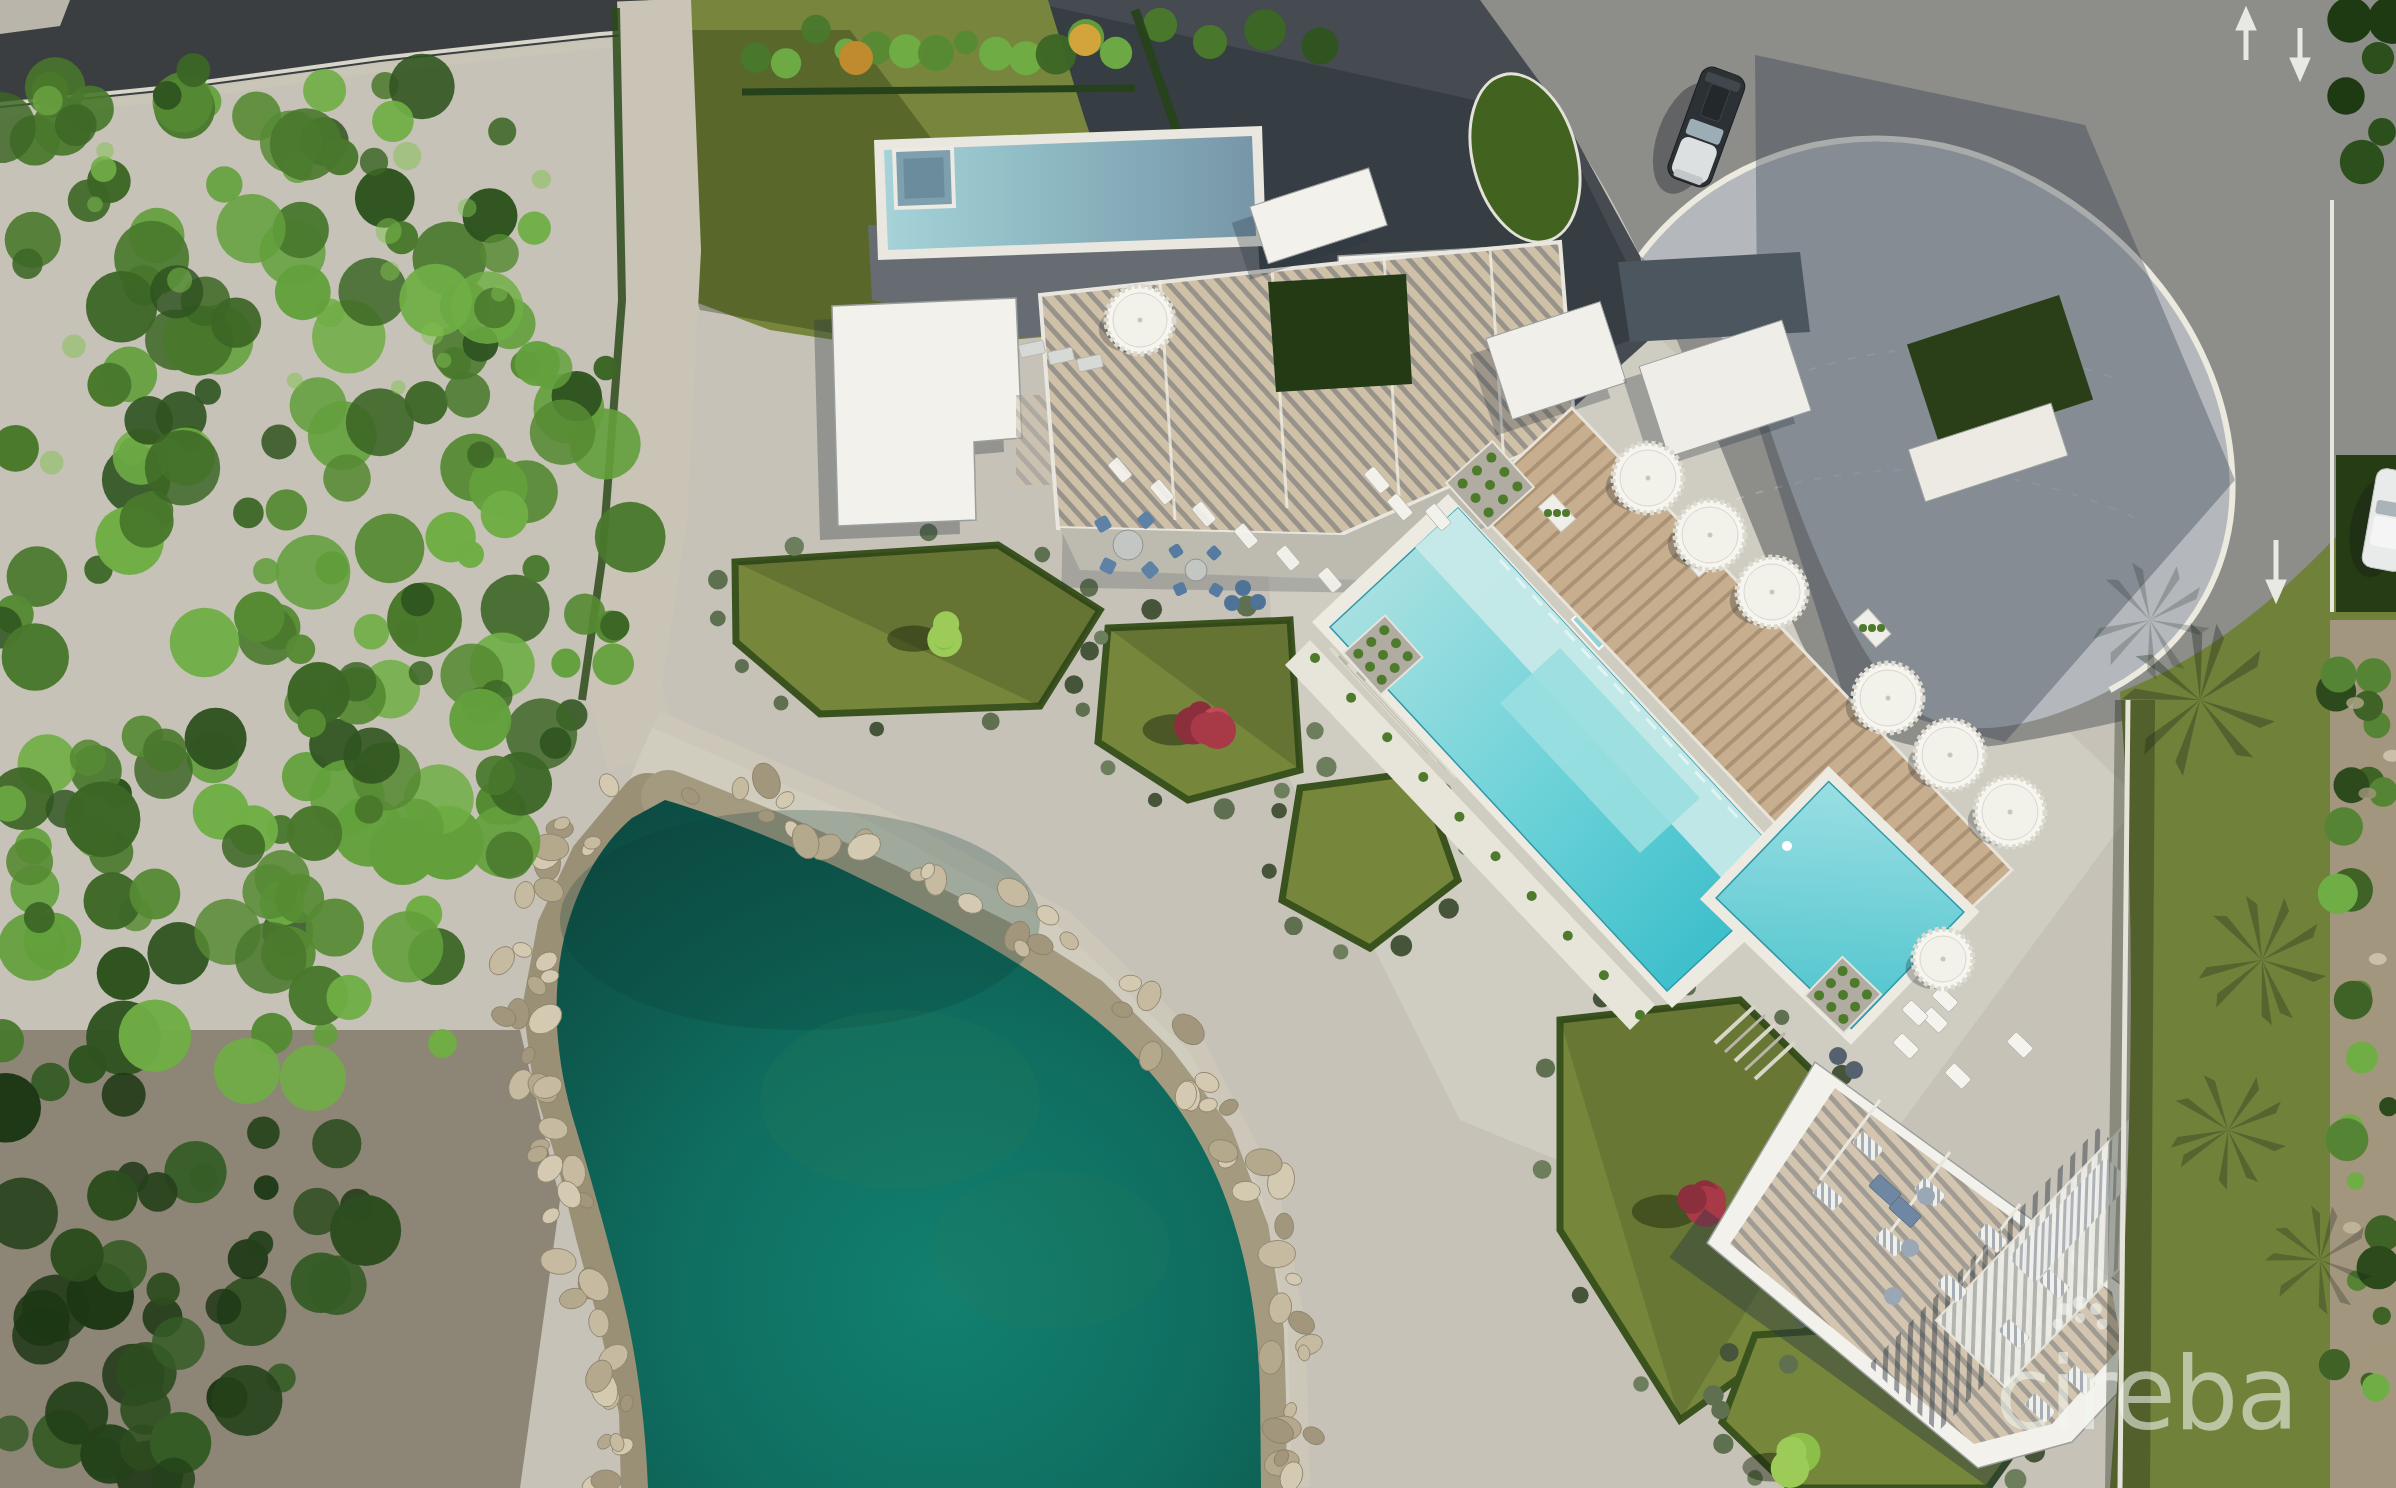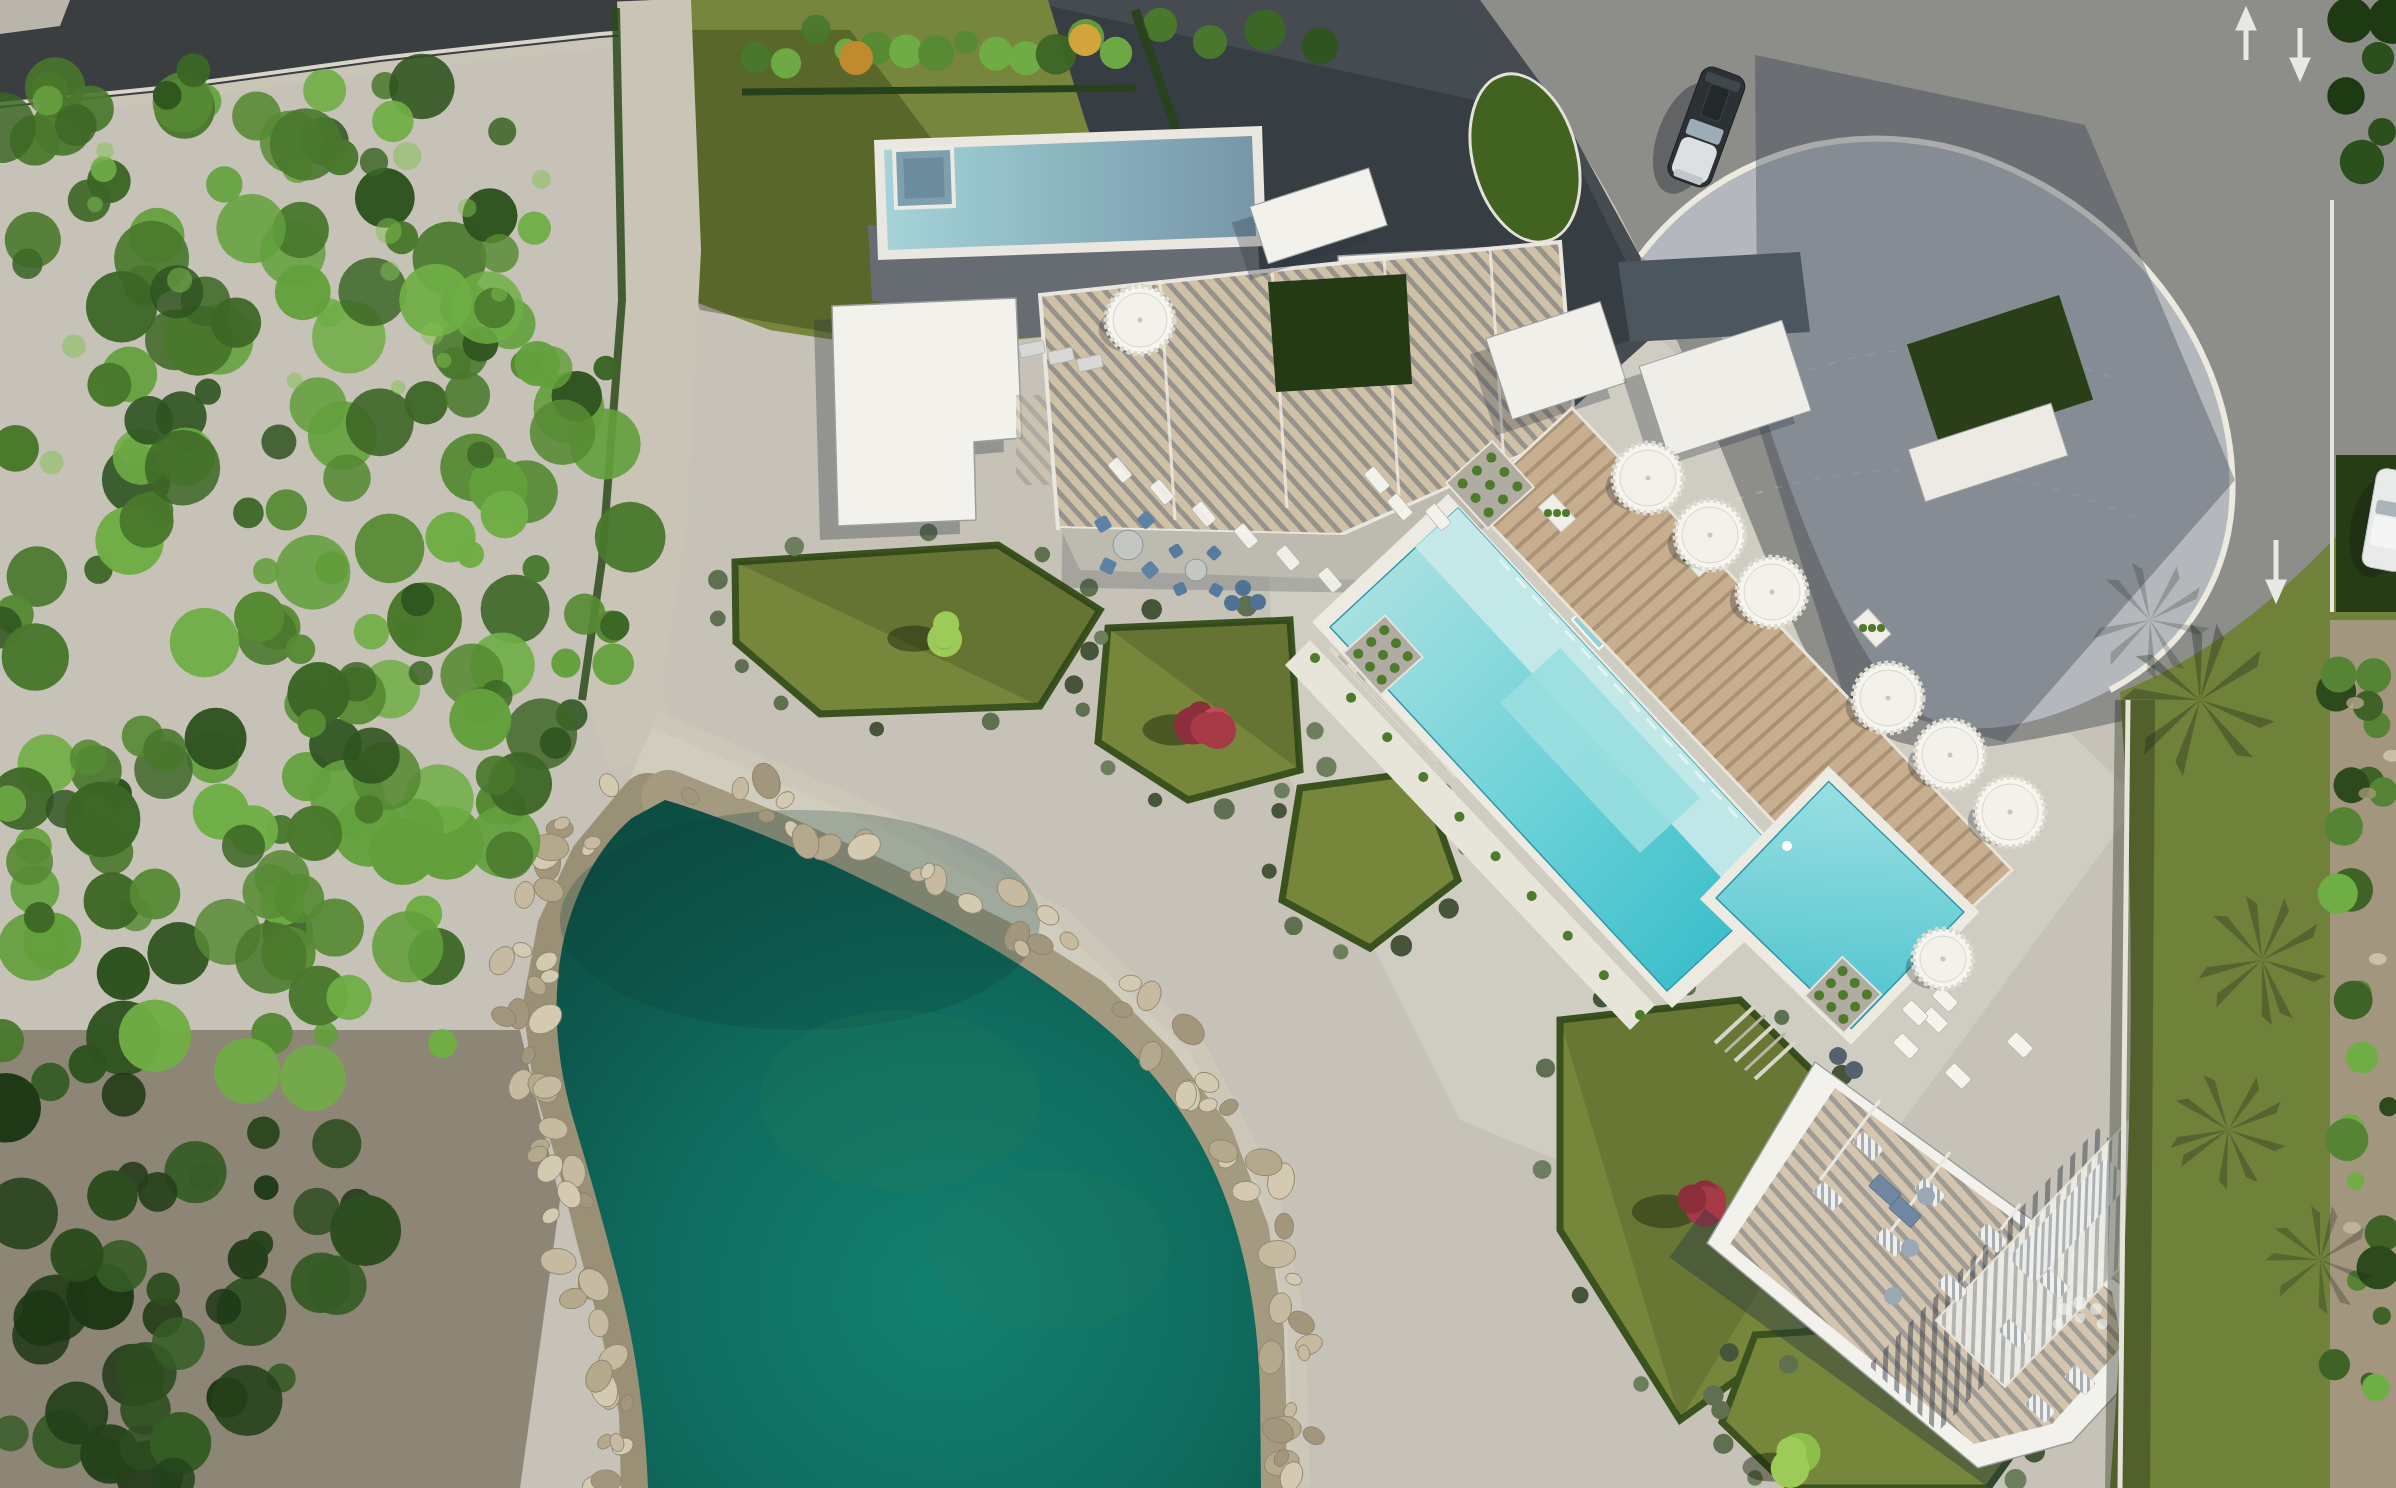--- a/index.html
+++ b/index.html
@@ -919,20 +919,21 @@
 <g stroke="#e9e9e3" stroke-width="5" fill="#e9e9e3">
   <line x1="2246" y1="22" x2="2246" y2="60"></line>
         <polygon points="2246,12 2239,28 2253,28"></polygon>
   <line x1="2300" y1="28" x2="2300" y2="66"></line>
         <polygon points="2300,76 2293,60 2307,60"></polygon>
   <line x1="2276" y1="540" x2="2276" y2="586"></line>
         <polygon points="2276,598 2269,582 2283,582"></polygon>
 </g>
 </svg>
 
+<div class="wm-text">cireba</div>
 <svg class="wm-flower" width="80" height="46">
   <g fill="rgba(242,246,240,0.62)">
     <circle cx="40" cy="9" r="7"></circle>
         <circle cx="24" cy="15" r="6"></circle>
         <circle cx="56" cy="15" r="6"></circle>
     <circle cx="18" cy="30" r="5.5"></circle>
         <circle cx="62" cy="30" r="5.5"></circle>
         <circle cx="40" cy="24" r="5"></circle>
   </g>
 </svg>

